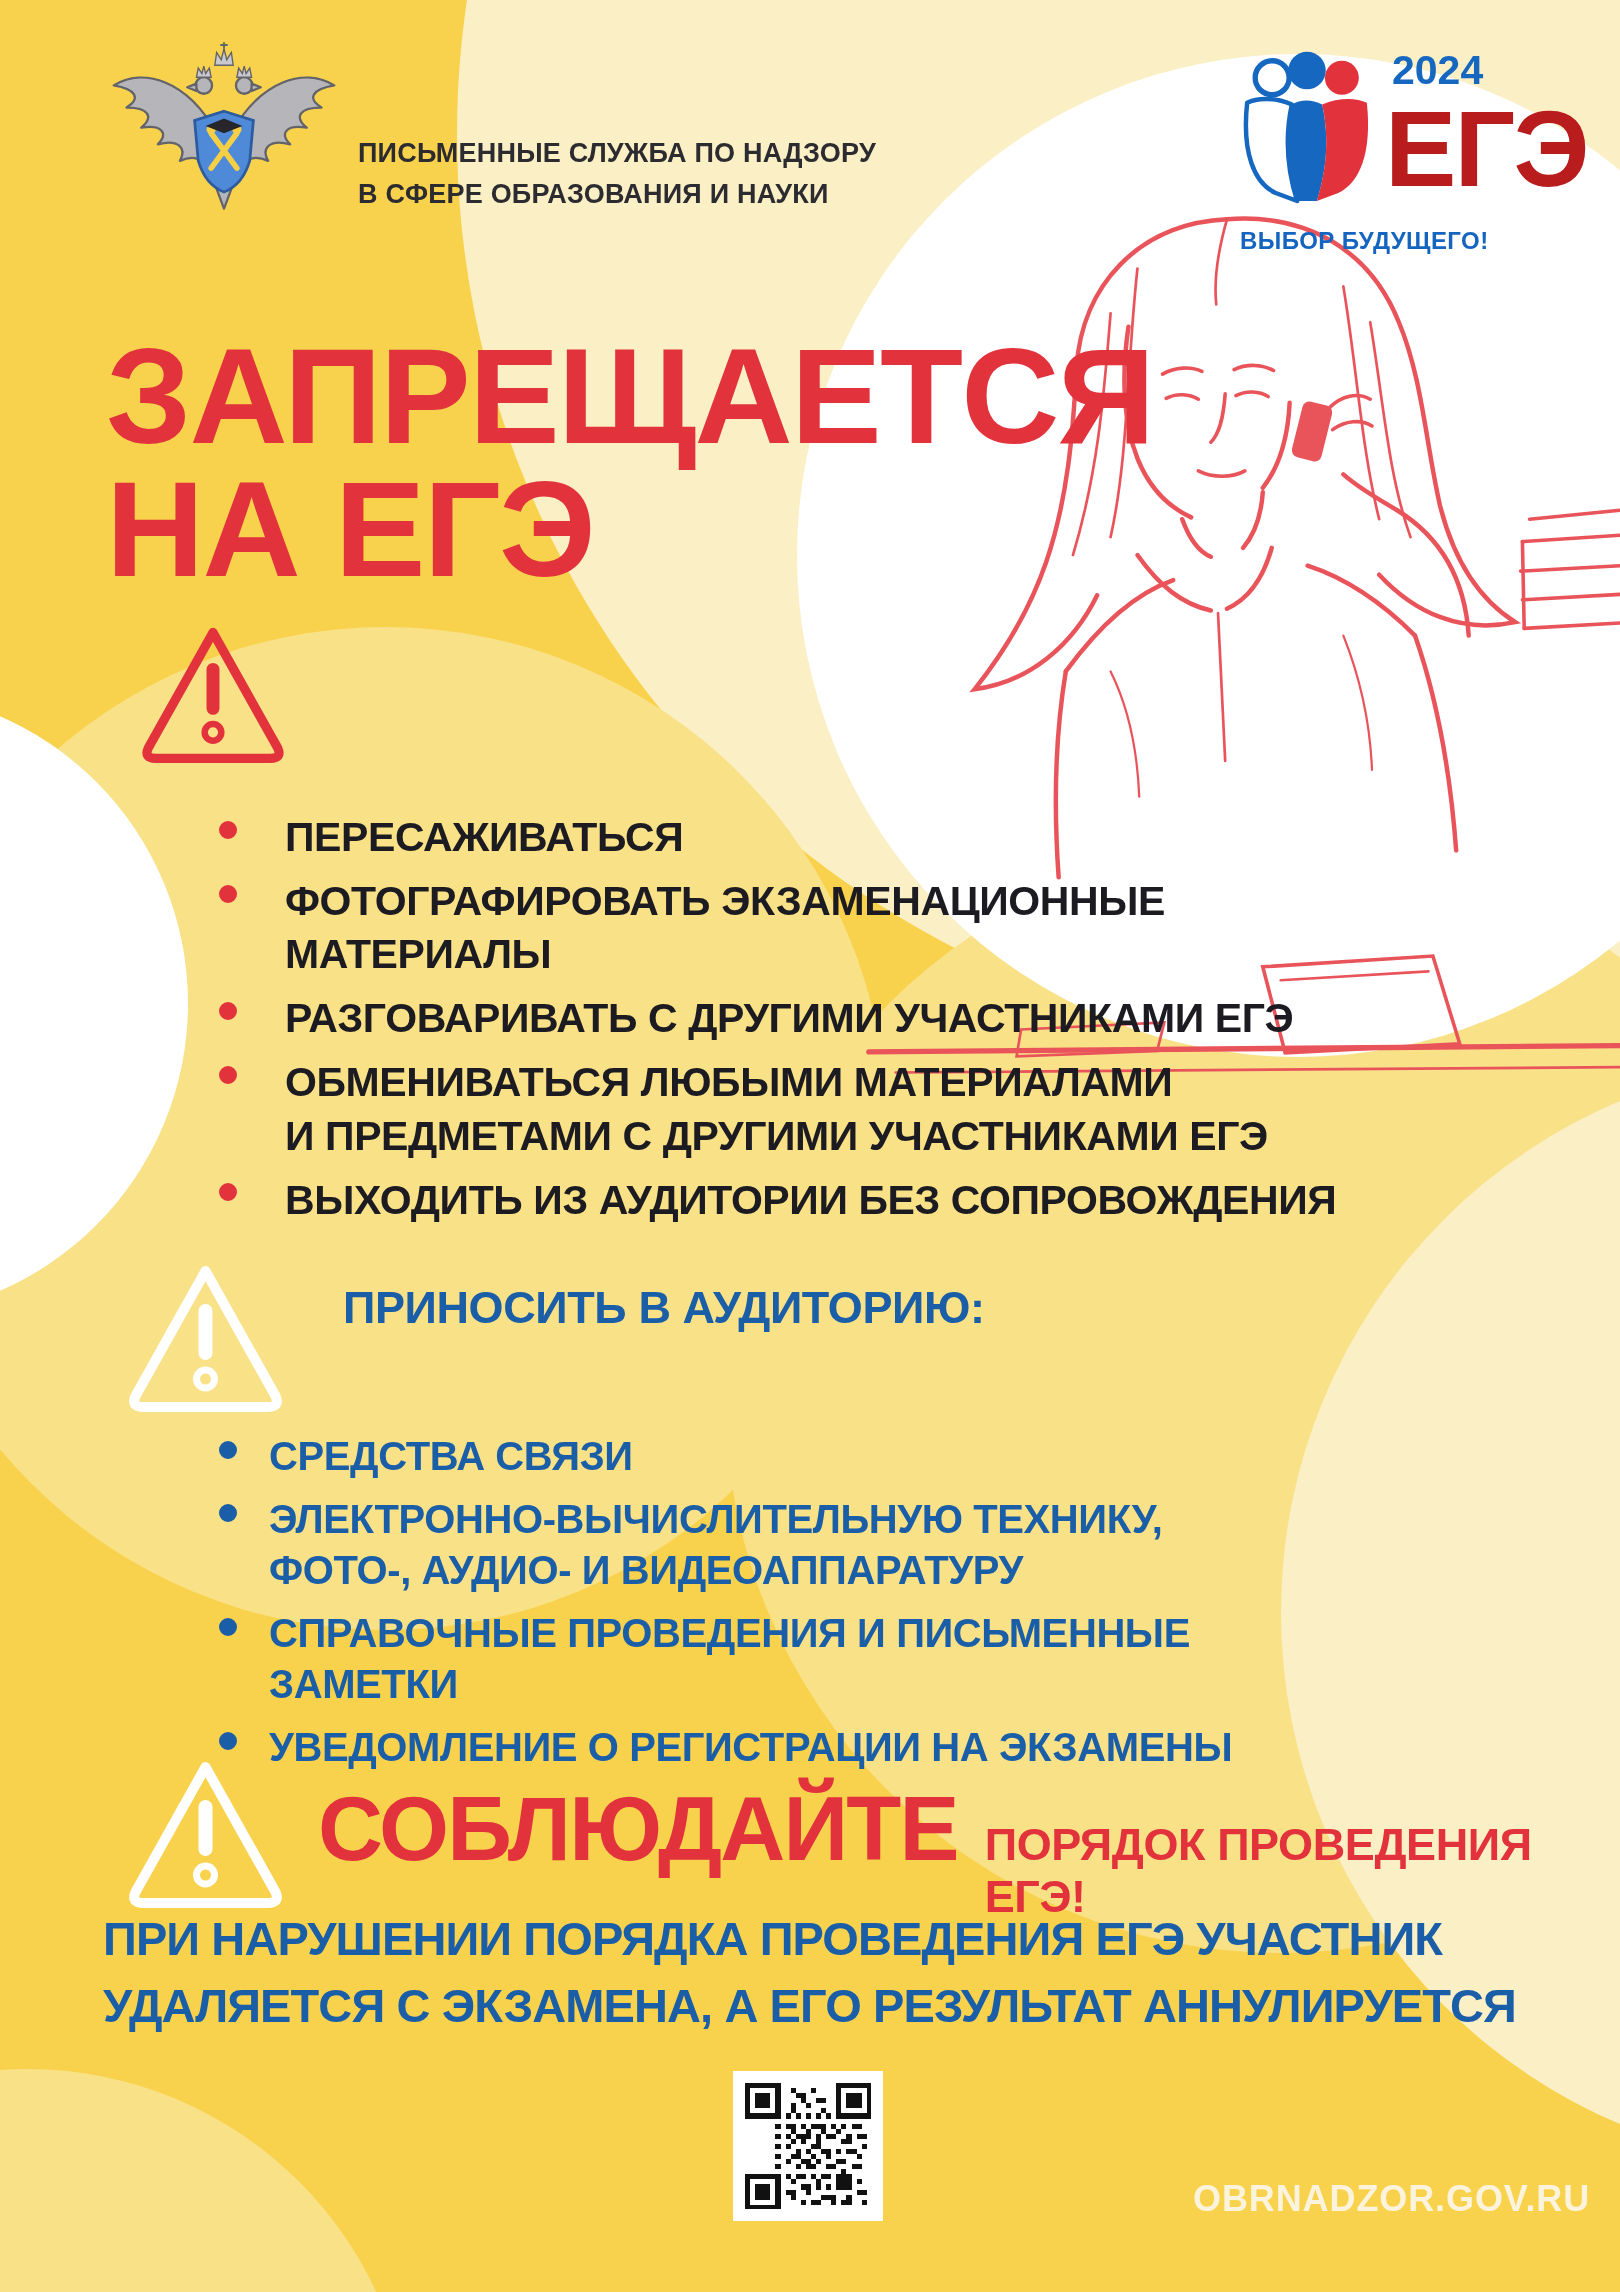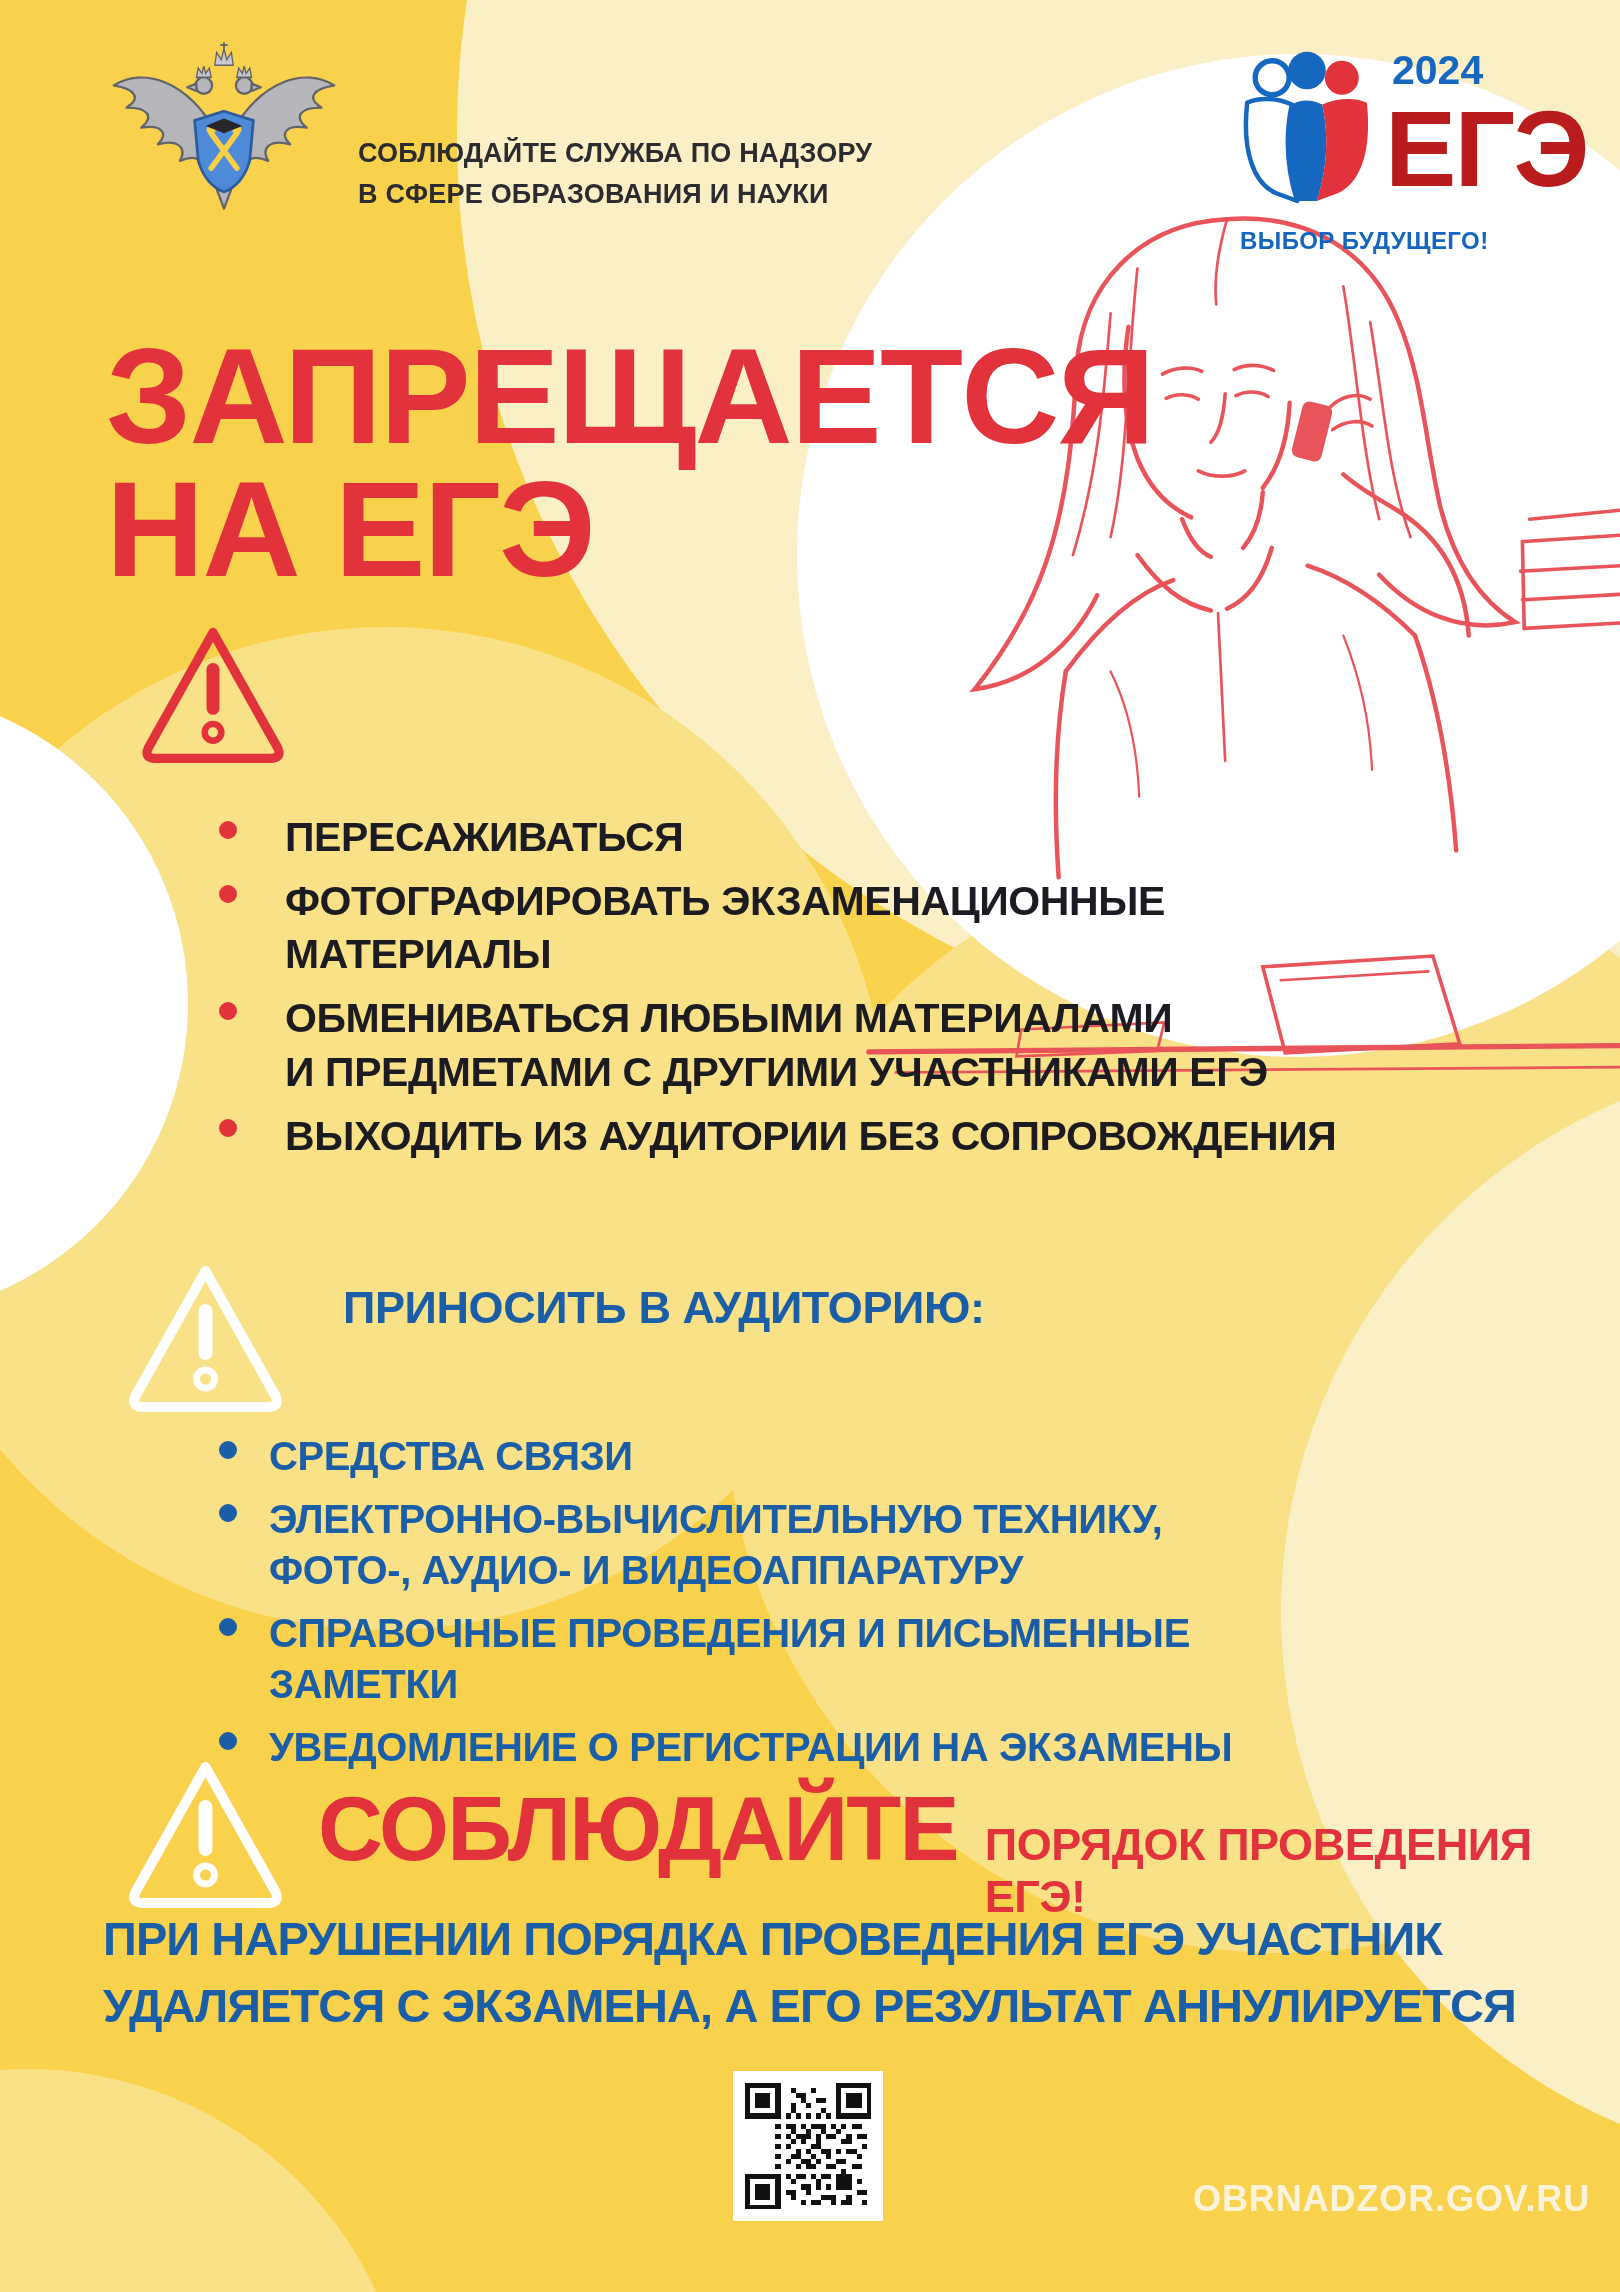--- a/index.html
+++ b/index.html
@@ -137,21 +137,21 @@
       <path d="M130,34 L150,34 L148,20 L143,28 L140,16 L137,28 L132,20 Z"></path>
       <path d="M140,9 L140,16 M136,12 L144,12" fill="none" stroke-width="2"></path>
     </g>
     <path d="M140,84 L172,94 L168,138 C162,158 150,168 140,172 C130,168 118,158 112,138 L108,94 Z" fill="#4F8AD9" stroke="#2D5C9E" stroke-width="3"></path>
     <path d="M126,108 L154,146 M154,108 L126,146" stroke="#F6CF45" stroke-width="6" stroke-linecap="round"></path>
     <circle cx="126" cy="104" r="5" fill="#F6CF45"></circle>
     <circle cx="154" cy="104" r="5" fill="#F6CF45"></circle>
     <path d="M140,92 L160,100 L140,108 L120,100 Z" fill="#26262B"></path>
   </svg>
 
-  <div class="abs agency-name preline">СОБЛЮДАЙТЕ СЛУЖБА ПО НАДЗОРУ
+  <div class="abs agency-name preline">ПИСЬМЕННЫЕ СЛУЖБА ПО НАДЗОРУ
 В СФЕРЕ ОБРАЗОВАНИЯ И НАУКИ</div>
 
   <div class="abs ege-logo">
     <svg width="134" height="166" viewBox="0 0 150 185">
       <circle cx="36" cy="34" r="19" fill="#FFFFFF" stroke="#1567C0" stroke-width="6"></circle>
       <circle cx="75" cy="26" r="21" fill="#1567C0"></circle>
       <circle cx="114" cy="34" r="19" fill="#E2333D"></circle>
       <path d="M8,62 C2,118 16,152 40,163 L64,172 C50,128 52,92 58,64 C40,56 20,56 8,62 Z" fill="#FFFFFF" stroke="#1567C0" stroke-width="5" stroke-linejoin="round"></path>
       <path d="M58,64 C52,92 50,128 64,172 L86,172 C100,128 98,92 92,64 C80,58 68,58 58,64 Z" fill="#1567C0"></path>
       <path d="M92,64 C98,92 100,128 86,172 L110,163 C134,152 148,118 142,62 C130,56 110,56 92,64 Z" fill="#E2333D"></path>
@@ -176,20 +176,24 @@
     <li>
       <span class="ring-bullet"></span>
       <span class="txt preline">ПЕРЕСАЖИВАТЬСЯ</span>
       </li>
     <li>
       <span class="ring-bullet"></span>
       <span class="txt preline">ФОТОГРАФИРОВАТЬ ЭКЗАМЕНАЦИОННЫЕ МАТЕРИАЛЫ</span>
       </li>
     <li>
       <span class="ring-bullet"></span>
+      <span class="txt preline">РАЗГОВАРИВАТЬ С ДРУГИМИ УЧАСТНИКАМИ ЕГЭ</span>
+      </li>
+    <li>
+      <span class="ring-bullet"></span>
       <span class="txt preline">ОБМЕНИВАТЬСЯ ЛЮБЫМИ МАТЕРИАЛАМИ
 И ПРЕДМЕТАМИ С ДРУГИМИ УЧАСТНИКАМИ ЕГЭ</span>
       </li>
     <li>
       <span class="ring-bullet"></span>
       <span class="txt preline">ВЫХОДИТЬ ИЗ АУДИТОРИИ БЕЗ СОПРОВОЖДЕНИЯ</span>
       </li>
   </ul>
 
   <svg class="abs warn-tri" style="left:125px; top:1261px;" width="161" height="152" viewBox="0 0 160 152">

